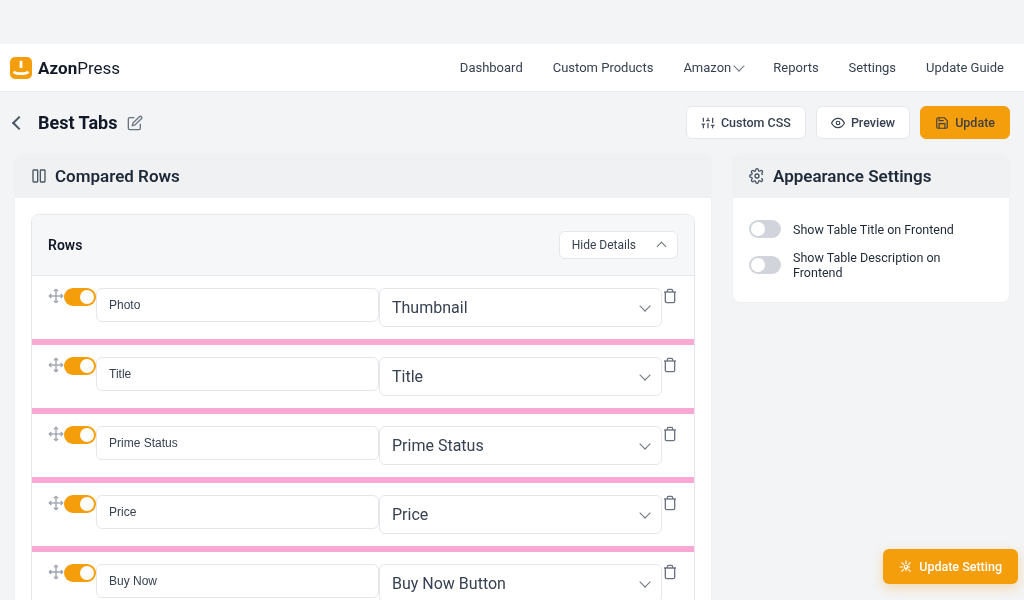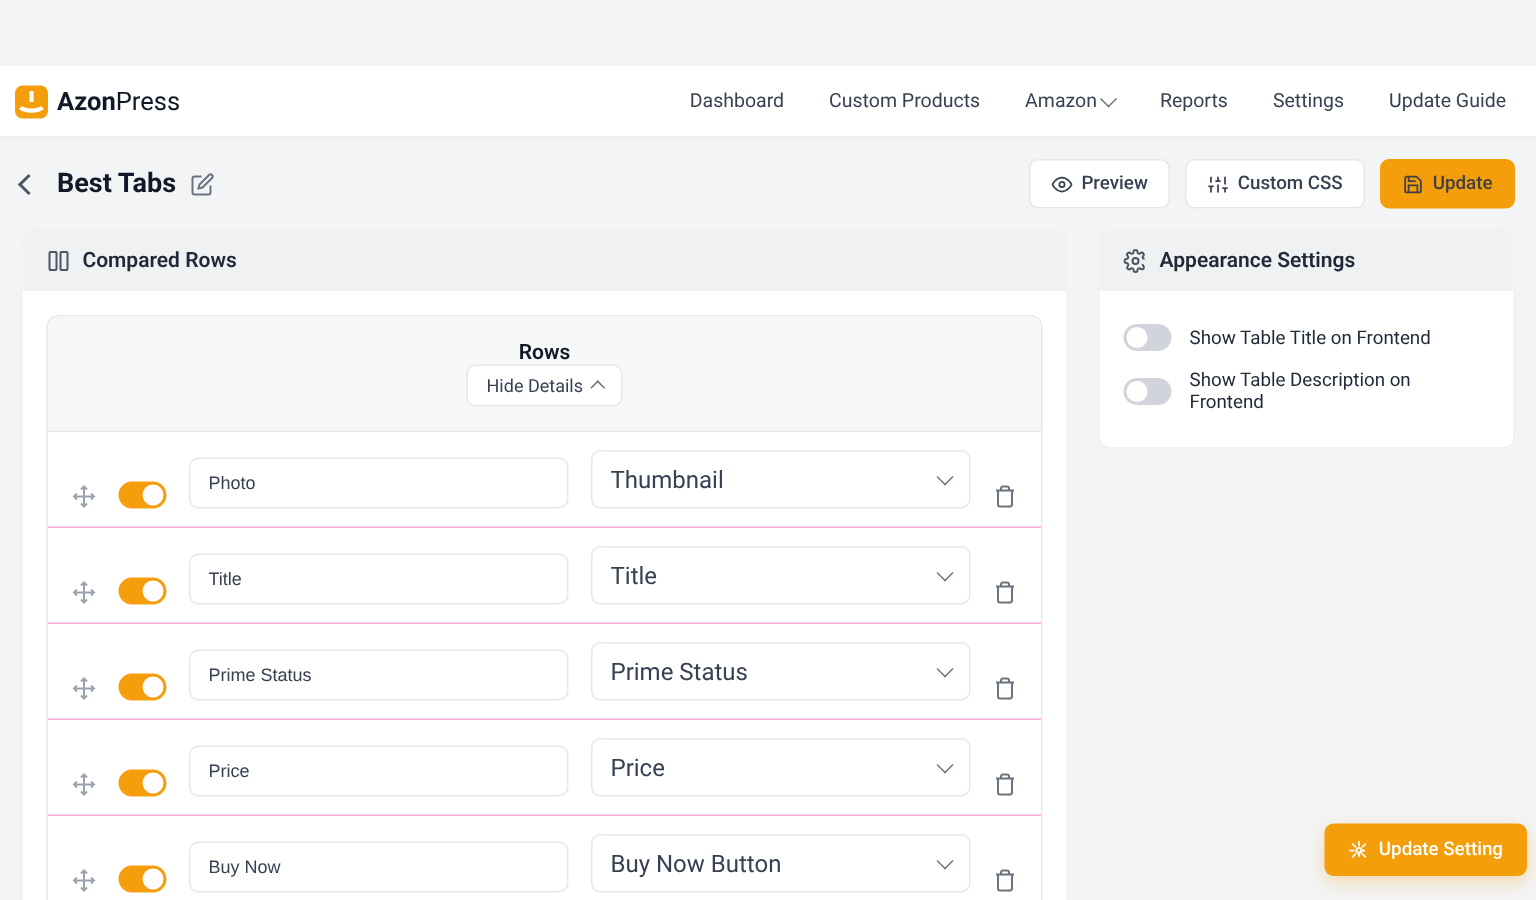--- a/index.html
+++ b/index.html
@@ -26,32 +26,32 @@
   .btn-primary { background: #f59e0b; color: #404040; border: 1px solid #f59e0b; }
   .btn svg { width: 14px; height: 14px; }
 
   
   .main { display: flex; gap: 20px; padding: 0 14px 80px 14px; align-items: flex-start; }
   .col-left { flex: 1; min-width: 0; }
   .col-right { width: 278px; flex-shrink: 0; }
 
   
   .panel { background: #fff; border-radius: 8px; overflow: hidden; border: 1px solid #eef0f2; margin-bottom: 14px; }
-  .panel-head { padding: 12px 16px; display: flex; align-items: center; gap: 8px; font-weight: 600; font-size: 14px; color: #1f2937; background: #f0f1f3; }
+  .panel-head { padding: 12px 16px; display: flex; align-items: center; gap: 8px; font-weight: 600; font-size: 17px; color: #1f2937; background: #f0f1f3; }
   .panel-head svg { width: 16px; height: 16px; color: #4b5563; }
   .panel-body { padding: 16px; }
 
   
   .rows-card { border: 1px solid #e5e7eb; border-radius: 8px; }
-  .rows-card-head { padding: 16px; display: flex; align-items: center; justify-content: space-between; background: #f6f7f8; border-bottom: 1px solid #e5e7eb; border-radius: 8px 8px 0 0; flex-direction: column; }
+  .rows-card-head { padding: 16px; display: flex; align-items: center; justify-content: space-between; background: #f6f7f8; border-bottom: 1px solid #e5e7eb; border-radius: 8px 8px 0 0; }
   .rows-card-head h3 { font-size: 14px; font-weight: 600; }
-  .hide-details { padding: 6px 12px; border: 1px solid #e5e7eb; border-radius: 6px; background: #fff; font-size: 12px; cursor: pointer; display: flex; align-items: center; gap: 6px; color: #374151; }
+  .hide-details { padding: 6px 12px; border: 1px solid #e5e7eb; border-radius: 6px; background: #fff; font-size: 12px; cursor: pointer; display: flex; align-items: center; gap: 22px; color: #374151; }
   .chev-up { width: 7px; height: 7px; border-left: 1.5px solid #6b7280; border-top: 1.5px solid #6b7280; transform: rotate(45deg); margin-top: 2px; }
 
-  .row-item { display: flex; align-items: flex-end; gap: 15px; padding: 12px 16px; border-bottom: 1px solid #f9a8d4; }
+  .row-item { display: flex; align-items: flex-start; gap: 0; padding: 12px 16px; border-bottom: 6px solid #f9a8d4; }
   .drag { width: 16px; height: 16px; color: #9ca3af; cursor: grab; flex-shrink: 0; }
   .toggle { width: 32px; height: 18px; border-radius: 10px; position: relative; cursor: pointer; flex-shrink: 0; }
   .toggle.on { background: #f59e0b; }
   .toggle.off { background: #d1d5db; }
   .toggle .knob { position: absolute; width: 14px; height: 14px; background: #fff; border-radius: 50%; top: 2px; }
   .toggle.on .knob { right: 2px; }
   .toggle.off .knob { left: 2px; }
   .text-input { flex: 1; padding: 9px 12px; border: 1px solid #e5e7eb; border-radius: 6px; font-size: 12px; color: #374151; background: #fff; min-width: 0; }
   .select { flex: 1; padding: 9px 12px; border: 1px solid #e5e7eb; border-radius: 6px; font-size: 16px; color: #374151; background: #fff; display: flex; align-items: center; justify-content: space-between; cursor: pointer; min-width: 0; }
   .select .chev-down { flex-shrink: 0; }
@@ -96,41 +96,41 @@
 <div class="page-header">
   <div class="back-arrow">
       <div class="arrow-left"></div>
     </div>
   <div class="page-title">Best Tabs</div>
   <svg class="edit-icon" viewBox="0 0 24 24" fill="none" stroke="currentColor" stroke-width="2">
       <path d="M11 4H4a2 2 0 0 0-2 2v14a2 2 0 0 0 2 2h14a2 2 0 0 0 2-2v-7"></path>
       <path d="M18.5 2.5a2.1 2.1 0 0 1 3 3L12 15l-4 1 1-4 9.5-9.5z"></path>
     </svg>
   <div class="header-actions">
-    <div class="btn">
-      <svg viewBox="0 0 24 24" fill="none" stroke="currentColor" stroke-width="2">
-          <path d="M1 12s4-8 11-8 11 8 11 8-4 8-11 8-11-8-11-8z"></path>
-          <circle cx="12" cy="12" r="3"></circle>
-        </svg>
-      <span>Preview</span>
-    </div>
     <div class="btn">
       <svg viewBox="0 0 24 24" fill="none" stroke="currentColor" stroke-width="2">
           <line x1="4" y1="21" x2="4" y2="14"></line>
           <line x1="4" y1="10" x2="4" y2="3"></line>
           <line x1="12" y1="21" x2="12" y2="12"></line>
           <line x1="12" y1="8" x2="12" y2="3"></line>
           <line x1="20" y1="21" x2="20" y2="16"></line>
           <line x1="20" y1="12" x2="20" y2="3"></line>
           <line x1="1" y1="14" x2="7" y2="14"></line>
           <line x1="9" y1="8" x2="15" y2="8"></line>
           <line x1="17" y1="16" x2="23" y2="16"></line>
         </svg>
       <span>Custom CSS</span>
     </div>
+    <div class="btn">
+      <svg viewBox="0 0 24 24" fill="none" stroke="currentColor" stroke-width="2">
+          <path d="M1 12s4-8 11-8 11 8 11 8-4 8-11 8-11-8-11-8z"></path>
+          <circle cx="12" cy="12" r="3"></circle>
+        </svg>
+      <span>Preview</span>
+    </div>
     <div class="btn btn-primary">
       <svg viewBox="0 0 24 24" fill="none" stroke="currentColor" stroke-width="2">
           <path d="M19 21H5a2 2 0 0 1-2-2V5a2 2 0 0 1 2-2h11l5 5v11a2 2 0 0 1-2 2z"></path>
           <polyline points="17 21 17 13 7 13 7 21"></polyline>
           <polyline points="7 3 7 8 15 8"></polyline>
         </svg>
       <span>Update</span>
     </div>
   </div>
 </div>

